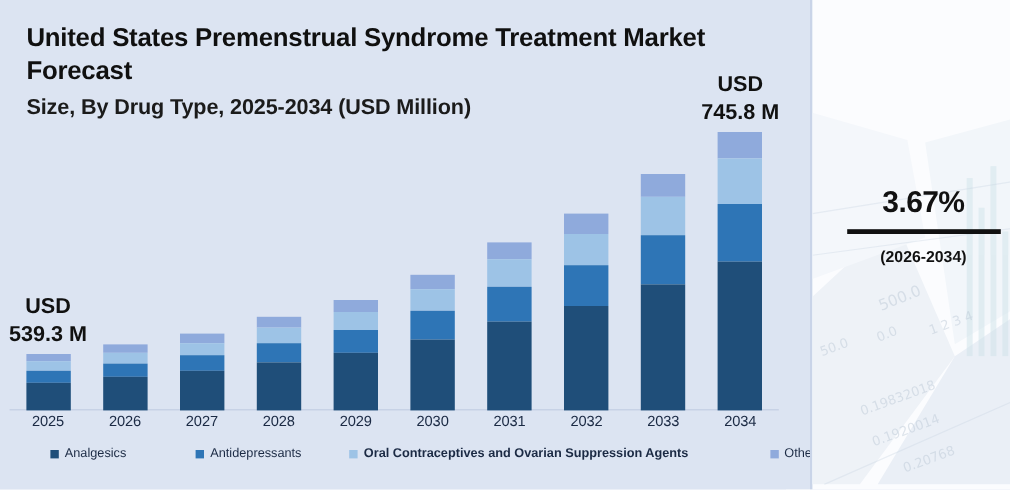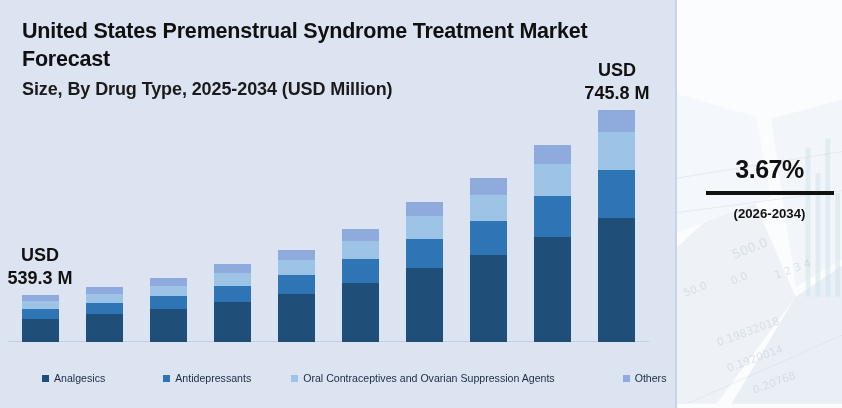--- a/index.html
+++ b/index.html
@@ -119,21 +119,21 @@
     color: #1b2a44;
     padding-left: 42px;
   }
   .legend-item {
     display: flex;
     align-items: center;
     white-space: nowrap;
   }
   .legend-item:nth-child(1) { margin-right: 58px; }
   .legend-item:nth-child(2) { margin-right: 40px; }
-  .legend-item:nth-child(3) { margin-right: 68px; }
+  .legend-item:nth-child(3) { margin-right: 68px; font-weight: bold; }
   .swatch {
     width: 7px; height: 7px;
     margin-right: 5px;
     flex: 0 0 7px;
   }
 
   
   .brand-panel {
     position: relative;
     width: 187px; height: 408px;
@@ -297,20 +297,32 @@
             <div class="bar" style="height: 232px;">
               <div class="seg" title="Others 2034: 71.8" style="background: rgb(143, 170, 220); height: 22.272px;"></div>
               <div class="seg" title="Oral Contraceptives and Ovarian Suppression Agents 2034: 120" style="background: rgb(157, 195, 230); height: 37.352px;"></div>
               <div class="seg" title="Antidepressants 2034: 156" style="background: rgb(46, 117, 182); height: 48.488px;"></div>
               <div class="seg" title="Analgesics 2034: 398" style="background: rgb(31, 78, 121); height: 123.888px;"></div>
             </div>
           </div>
         </div>
     </div>
 
+    <div class="xaxis" id="xaxis">
+        <div class="xtick">2025</div>
+        <div class="xtick">2026</div>
+        <div class="xtick">2027</div>
+        <div class="xtick">2028</div>
+        <div class="xtick">2029</div>
+        <div class="xtick">2030</div>
+        <div class="xtick">2031</div>
+        <div class="xtick">2032</div>
+        <div class="xtick">2033</div>
+        <div class="xtick">2034</div>
+      </div>
 
     <div class="legend" id="legend">
         <div class="legend-item">
           <span class="swatch" style="background: rgb(31, 78, 121);"></span>
           <span>Analgesics</span>
         </div>
         <div class="legend-item">
           <span class="swatch" style="background: rgb(46, 117, 182);"></span>
           <span>Antidepressants</span>
         </div>

